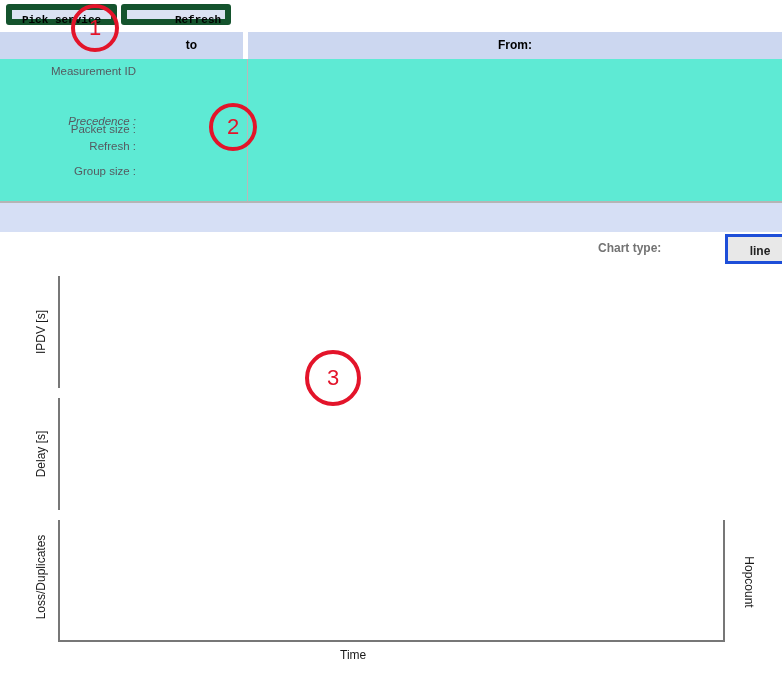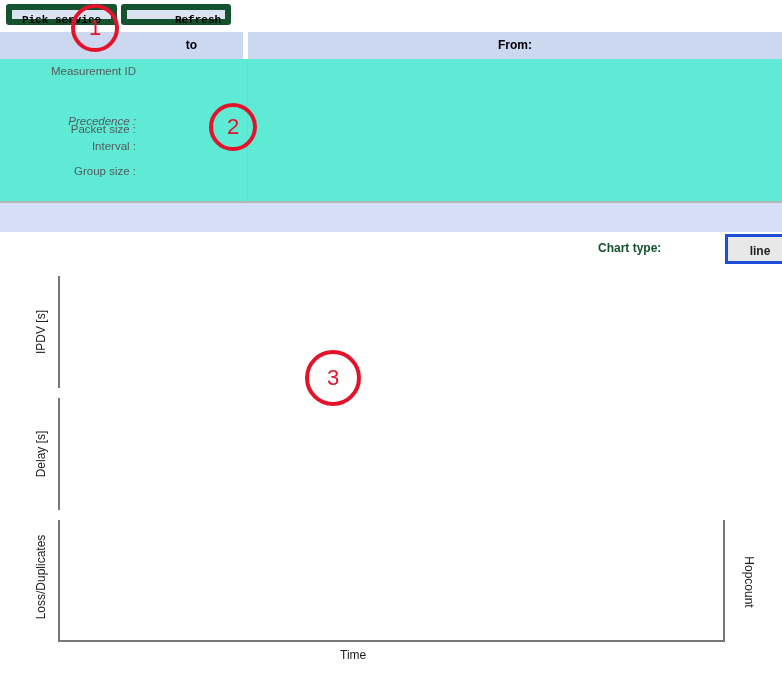--- a/index.html
+++ b/index.html
@@ -105,21 +105,21 @@
     position: absolute;
     left: 0; top: 232px;
     width: 782px; height: 35px;
     background: #ffffff;
   }
   #charttype-label {
     position: absolute;
     left: 598px; top: 9px;
     font-size: 12px;
     font-weight: bold;
-    color: #14532d;
+    color: #737373;
     white-space: nowrap;
   }
   #charttype-combo {
     position: absolute;
     left: 685px; top: 2px;
     width: 97px; height: 30px;
     background: #e8e8e8;
     border: 3px solid #1d4ed8;
     box-sizing: border-box;
     margin-left: 40px;
@@ -190,21 +190,21 @@
   <div class="hdr-cell" id="hdr-to">to</div>
   <div class="hdr-cell" id="hdr-from">From:</div>
 </div>
 
 <div id="form-panel">
   <div id="form-divider"></div>
 
   <div class="form-label" style="top:6px;">Measurement ID</div>
   <div class="form-label" style="top:31px;margin-top:33px;">Packet size :</div>
   <div class="form-label" style="top:56px;font-style:italic;">Precedence :</div>
-  <div class="form-label" style="top:81px;">Interval :</div>
+  <div class="form-label" style="top:81px;">Refresh :</div>
   <div class="form-label" style="top:106px;text-align:right;">Group size :</div>
 </div>
 
 <div id="sep-top-line"></div>
 <div id="sep-band"></div>
 
 <div id="charttype-row">
   <div id="charttype-label">Chart type:</div>
 
   <div id="charttype-combo">

